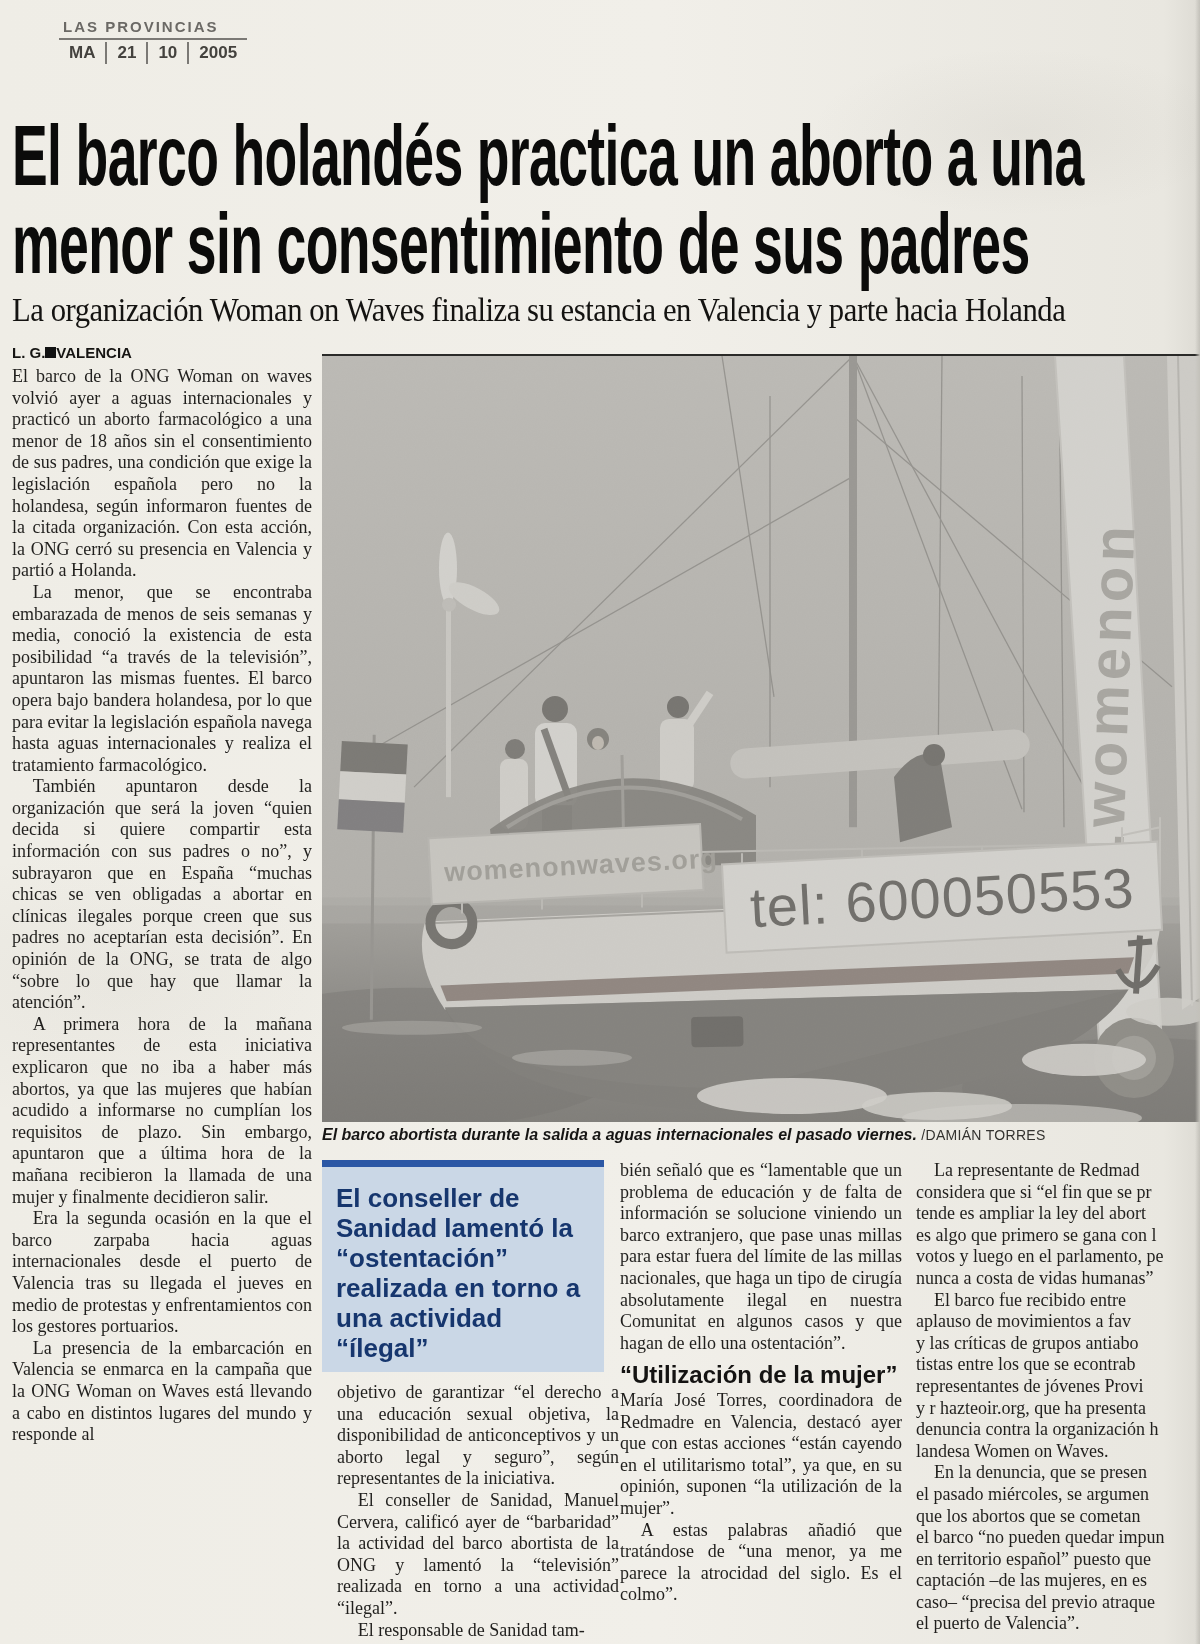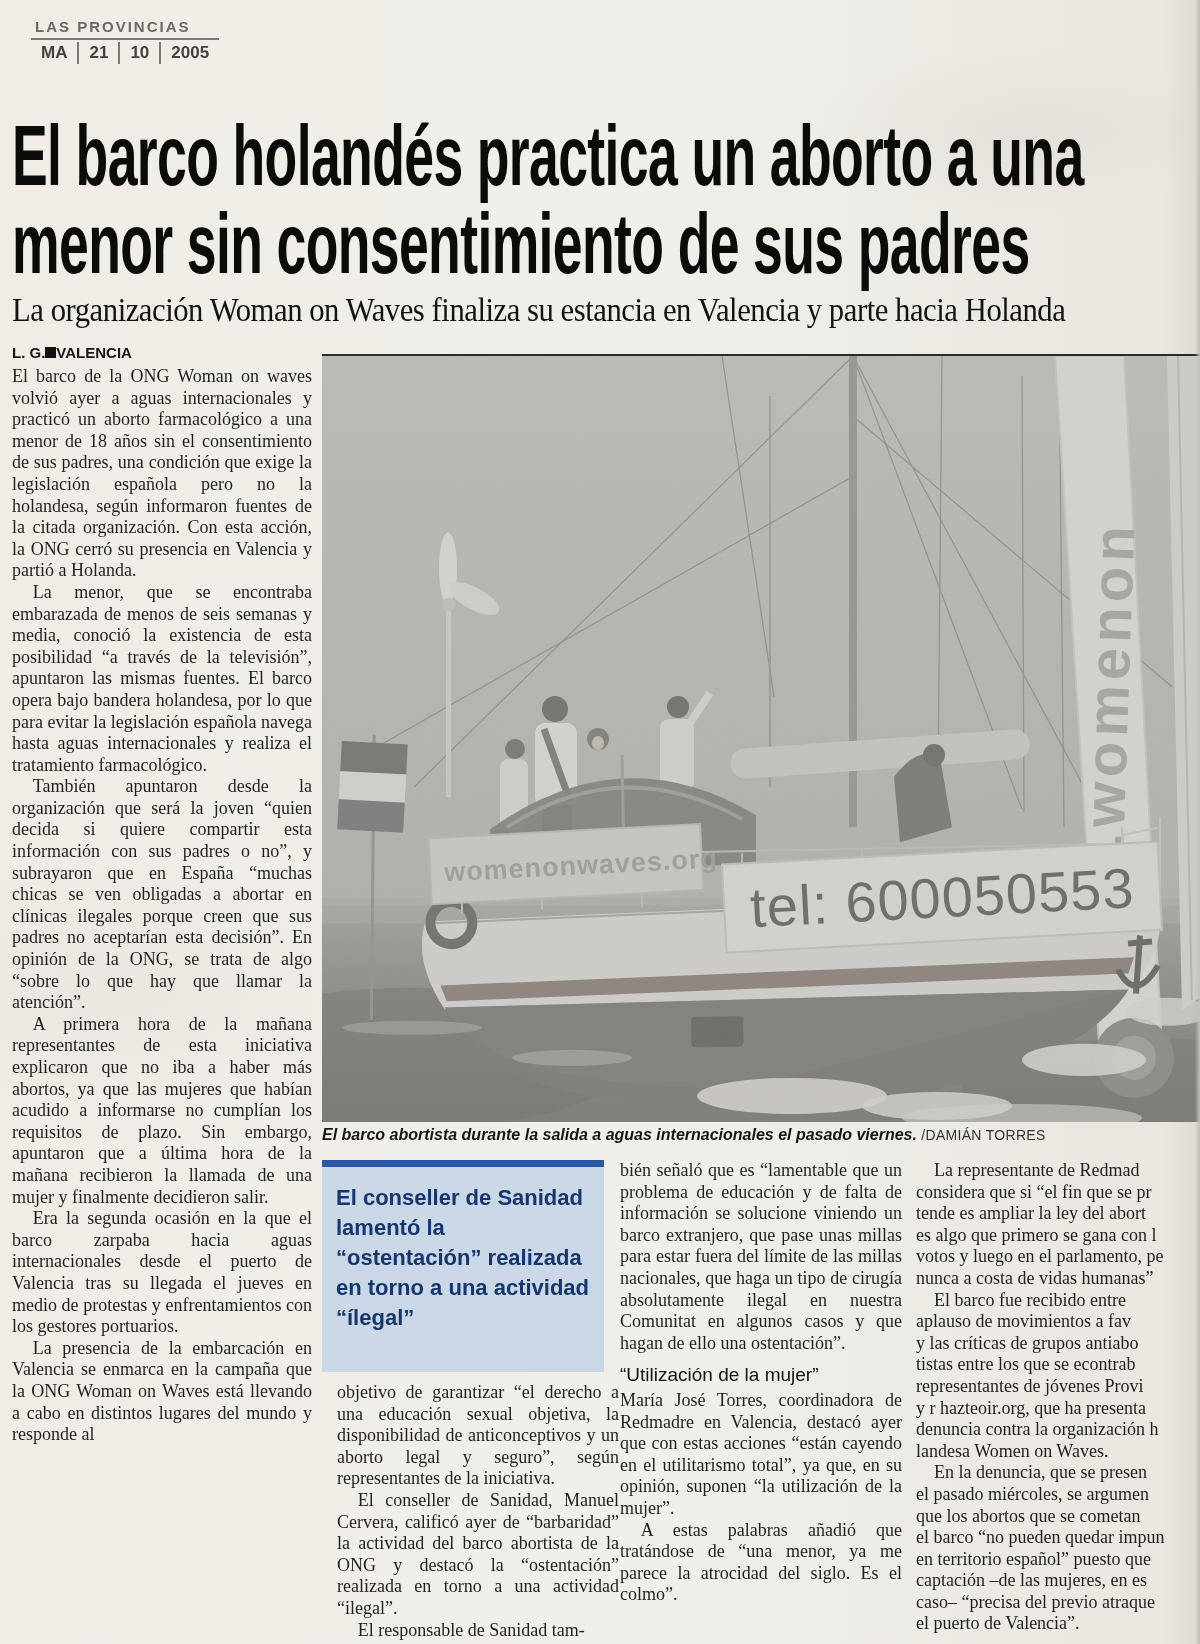--- a/index.html
+++ b/index.html
@@ -15,21 +15,21 @@
     position:absolute;inset:0;
     background:
       radial-gradient(ellipse 300px 120px at 85% 8%, rgba(120,115,105,.07), transparent 70%),
       radial-gradient(ellipse 400px 200px at 10% 60%, rgba(120,115,105,.05), transparent 70%),
       linear-gradient(90deg,#efede6 0%, #f1efe9 55%, #e9e7e0 97%, #dddbd4 100%);
   }
   
   .masthead{
     position:absolute;left:12px;top:16px;
     display:flex;align-items:flex-end;
-    font-family:"Liberation Sans", sans-serif;color:#55534f;
+    font-family:"Liberation Sans", sans-serif;color:#55534f;gap:28px;
   }
   .masthead .vbar{width:3px;background:#8a8884;margin:0 7px;}
   .masthead .inner{padding:2px 2px;}
   .masthead .mh-name{
     font-weight:bold;font-size:15px;letter-spacing:2px;color:#6b6965;
     padding:0 4px 3px 4px;border-bottom:2px solid #7b7975;
   }
   .masthead .mh-date{display:flex;font-weight:bold;font-size:17px;color:#44423e;margin-top:2px;}
   .masthead .mh-date span{padding:1px 10px;}
   .masthead .mh-date span:not(:first-child){border-left:2px solid #7b7975;}
@@ -60,32 +60,32 @@
     hyphens:auto;-webkit-hyphens:auto;
   }
   .bodycol p{margin:0;}
   .bodycol p + p{text-indent:1.15em;}
   .col1{position:absolute;left:12px;top:366px;width:300px;}
   .col2{position:absolute;left:337px;top:1382px;width:282px;}
   .col3{position:absolute;left:620px;top:1160px;width:282px;}
   .col4{position:absolute;left:916px;top:1160px;width:290px;overflow:hidden;}
   .col4 .line4{white-space:nowrap;overflow:hidden;}
   .col3 .subhead3{
-    font-family:"Liberation Sans", sans-serif;font-weight:normal;font-size:19px;
+    font-family:"Liberation Sans", sans-serif;font-weight:bold;font-size:24px;
     margin:10px 0 4px 0;text-align:left;color:#141312;
   }
   
   .pullquote{
     position:absolute;left:322px;top:1160px;width:282px;height:212px;
     background:#cad7e6;border-top:7px solid #2b57a5;box-sizing:border-box;
     padding:16px 14px;
   }
   .pullquote .pq-text{
     font-family:"Liberation Sans", sans-serif;font-weight:bold;
-    font-size:22px;line-height:30px;color:#16366e;
+    font-size:26px;line-height:30px;color:#16366e;
   }
   
   .photo{
     position:absolute;left:322px;top:354px;width:878px;height:766px;
     border-top:2px solid #2a2a28;background:#b5b3ae;
   }
   .photo svg{display:block;width:100%;height:100%;}
   .caption{
     position:absolute;left:322px;top:1126px;width:878px;
     font-family:"Liberation Sans", sans-serif;font-size:16px;color:#161514;
@@ -282,21 +282,21 @@
       <p>El barco de la ONG Woman on waves volvió ayer a aguas internacionales y practicó un aborto farmacológico a una menor de 18 años sin el consentimiento de sus padres, una condición que exige la legislación española pero no la holandesa, según informaron fuentes de la citada organización. Con esta acción, la ONG cerró su presencia en Valencia y partió a Holanda.</p>
       <p>La menor, que se encontraba embarazada de menos de seis semanas y media, conoció la existencia de esta posibilidad “a través de la televisión”, apuntaron las mismas fuentes. El barco opera bajo bandera holandesa, por lo que para evitar la legislación española navega hasta aguas internacionales y realiza el tratamiento farmacológico.</p>
       <p>También apuntaron desde la organización que será la joven “quien decida si quiere compartir esta información con sus padres o no”, y subrayaron que en España “muchas chicas se ven obligadas a abortar en clínicas ilegales porque creen que sus padres no aceptarían esta decisión”. En opinión de la ONG, se trata de algo “sobre lo que hay que llamar la atención”.</p>
       <p>A primera hora de la mañana representantes de esta iniciativa explicaron que no iba a haber más abortos, ya que las mujeres que habían acudido a informarse no cumplían los requisitos de plazo. Sin embargo, apuntaron que a última hora de la mañana recibieron la llamada de una mujer y finalmente decidieron salir.</p>
       <p>Era la segunda ocasión en la que el barco zarpaba hacia aguas internacionales desde el puerto de Valencia tras su llegada el jueves en medio de protestas y enfrentamientos con los gestores portuarios.</p>
       <p>La presencia de la embarcación en Valencia se enmarca en la campaña que la ONG Woman on Waves está llevando a cabo en distintos lugares del mundo y responde al</p>
     </div>
 
   <div class="bodycol col2">
       <p>objetivo de garantizar “el derecho a una educación sexual objetiva, la disponibilidad de anticonceptivos y un aborto legal y seguro”, según representantes de la iniciativa.</p>
-      <p>El conseller de Sanidad, Manuel Cervera, calificó ayer de “barbaridad” la actividad del barco abortista de la ONG y destacó la “ostentación” realizada en torno a una actividad “ilegal”.</p>
+      <p>El conseller de Sanidad, Manuel Cervera, calificó ayer de “barbaridad” la actividad del barco abortista de la ONG y lamentó la “televisión” realizada en torno a una actividad “ilegal”.</p>
       <p>El responsable de Sanidad tam-</p>
     </div>
 
   <div class="bodycol col3">
     <div>
         <p>bién señaló que es “lamentable que un problema de educación y de falta de información se solucione viniendo un barco extranjero, que pase unas millas para estar fuera del límite de las millas nacionales, que haga un tipo de cirugía absolutamente ilegal en nuestra Comunitat en algunos casos y que hagan de ello una ostentación”.</p>
       </div>
     <div class="subhead3">“Utilización de la mujer”</div>
     <div>
         <p>María José Torres, coordinadora de Redmadre en Valencia, destacó ayer que con estas acciones “están cayendo en el utilitarismo total”, ya que, en su opinión, suponen “la utilización de la mujer”.</p>

